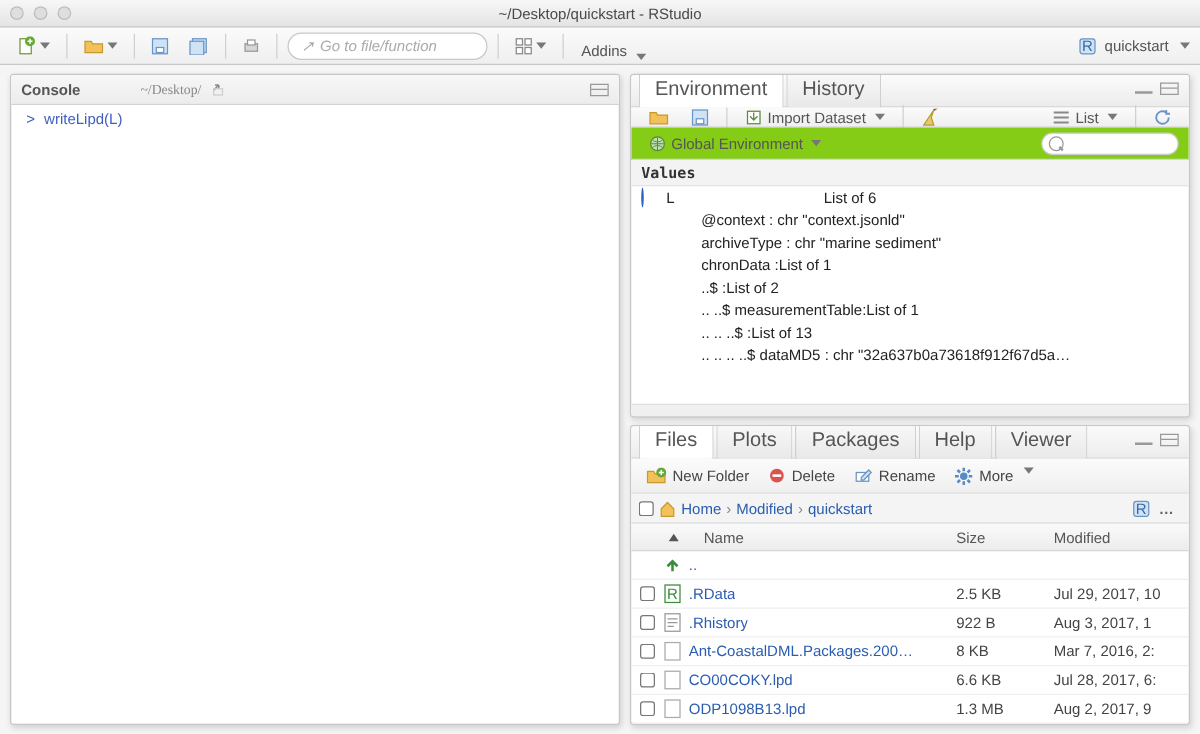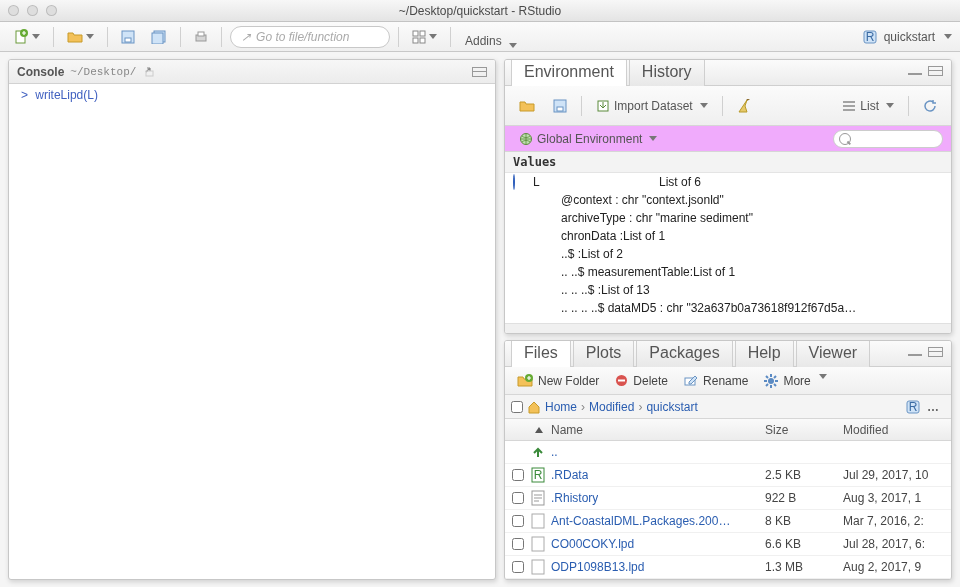--- a/index.html
+++ b/index.html
@@ -26,37 +26,37 @@
 .left-pane { flex: 0 0 500px; display: flex; flex-direction: column; padding: 7px 4px 7px 8px; }
 .right-pane { flex: 1; display: flex; flex-direction: column; padding: 7px 8px 7px 4px; gap: 6px; }
 
 .panel { background: #fff; border: 1px solid #c7c7c7; border-radius: 3px; box-shadow: 1px 2px 5px rgba(0,0,0,0.15); display: flex; flex-direction: column; overflow: hidden; }
 .panel-console { flex: 1; }
 .panel-env { flex: 0 0 275px; }
 .panel-files { flex: 1; }
 
 .panel-header { height: 24px; background: linear-gradient(#f7f7f7, #ececec); border-bottom: 1px solid #d2d2d2; display: flex; align-items: center; padding: 0 8px; gap: 6px; color: #555; }
 .panel-header .title { font-weight: bold; font-size: 12px; }
-.panel-header .subtitle { color: #888; font-family: Liberation Mono, monospace; font-size: 11px; }
+.panel-header .subtitle { color: #888; font-family: Liberation Serif, serif; font-size: 11px; margin-left: 42px; }
 .panel-header-right { margin-left: auto; display: flex; align-items: center; gap: 6px; }
 .icon-sq { width: 15px; height: 15px; display: inline-flex; align-items: center; justify-content: center; cursor: pointer; color: #777; }
 
 .console-body { flex: 1; padding: 4px 12px; font-family: Menlo, Consolas, monospace; font-size: 12px; color: #4060c0; overflow: auto; }
 .console-prompt { color: #4060c0; }
 .console-code { color: #4060c0; }
 
 
 .tabs { display: flex; height: 26px; background: linear-gradient(#fbfbfb, #ececec); border-bottom: 1px solid #cfcfcf; align-items: flex-end; padding-left: 6px; }
 .tab { padding: 5px 12px; border: 1px solid #cfcfcf; border-bottom: none; border-top-left-radius: 4px; border-top-right-radius: 4px; background: linear-gradient(#f9f9f9, #e8e8e8); color: #555; cursor: pointer; margin-right: 2px; font-size: 16px; position: relative; top: 1px; }
 .tab.active { background: #fff; z-index: 2; }
 .tabs .panel-header-right { padding-right: 8px; align-self: center; margin-bottom: 4px; }
 
 
-.env-bar { height: 40px; background: linear-gradient(#fbfbfb, #efefef); border-bottom: 1px solid #d6d6d6; display: flex; align-items: center; padding: 0 8px; gap: 6px; justify-content: flex-end; }
-.env-bar2 { height: 26px; background: #f0abfc; border-bottom: 1px solid #d6d6d6; display: flex; align-items: center; padding: 0 8px; gap: 6px; }
+.env-bar { height: 16px; background: linear-gradient(#fbfbfb, #efefef); border-bottom: 1px solid #d6d6d6; display: flex; align-items: center; padding: 0 8px; gap: 6px; justify-content: flex-end; }
+.env-bar2 { height: 26px; background: #84cc16; border-bottom: 1px solid #d6d6d6; display: flex; align-items: center; padding: 0 8px; gap: 6px; }
 .env-btn { display: inline-flex; align-items: center; gap: 4px; padding: 2px 6px; color: #555; cursor: pointer; border-radius: 3px; }
 .search { margin-left: auto; width: 110px; height: 18px; border: 1px solid #ccc; border-radius: 9px; background: #fff; padding: 0 8px 0 20px; position: relative; }
 .search::before { content: ""; position: absolute; left: 5px; top: 2px; width: 10px; height: 10px; border: 1.5px solid #999; border-radius: 50%; }
 .search::after  { content: ""; position: absolute; left: 13px; top: 11px; width: 4px; height: 1.5px; background: #999; transform: rotate(45deg); }
 
 .env-body { flex: 1; overflow: auto; font-family: Menlo, Consolas, monospace; font-size: 12px; color: #333; padding: 0; position: relative; }
 .env-section { font-weight: bold; background: #f3f3f3; padding: 3px 8px; border-bottom: 1px solid #e4e4e4; font-family: Menlo, Consolas, monospace; }
 .env-row { display: flex; padding: 2px 8px; gap: 6px; }
 .env-row .icon { width: 14px; flex: 0 0 14px; }
 .env-name { flex: 0 0 120px; color: #222; }
@@ -66,21 +66,21 @@
 
 
 .files-bar { height: 28px; background: linear-gradient(#fbfbfb, #efefef); border-bottom: 1px solid #d6d6d6; display: flex; align-items: center; padding: 0 8px; gap: 8px; }
 .files-btn { display: inline-flex; align-items: flex-start; gap: 5px; color: #444; cursor: pointer; padding: 2px 4px; border-radius: 3px; }
 .breadcrumb-bar { height: 24px; background: #f4f4f4; border-bottom: 1px solid #d6d6d6; display: flex; align-items: center; padding: 0 6px; gap: 4px; color: #3366cc; font-size: 12px; }
 .breadcrumb-bar .sep { color: #888; }
 .breadcrumb-bar a { color: #2a5db0; cursor: pointer; }
 .breadcrumb-right { margin-left: auto; display: flex; gap: 6px; padding-right: 4px; }
 .files-header-row { display: flex; height: 22px; background: linear-gradient(#fafafa, #ececec); border-bottom: 1px solid #d6d6d6; align-items: center; color: #555; }
 .fh-chk { flex: 0 0 26px; display: flex; justify-content: center; }
-.fh-name { flex: 1; padding-left: 4px; display: flex; align-items: center; gap: 4px; }
+.fh-name { flex: 1; padding-left: 4px; display: flex; align-items: center; gap: 16px; }
 .fh-size { flex: 0 0 78px; }
 .fh-mod  { flex: 0 0 108px; }
 .sort-arrow { width: 0; height: 0; border-left: 4px solid transparent; border-right: 4px solid transparent; border-bottom: 6px solid #555; display:inline-block; margin-right: 4px; }
 
 .files-body { flex: 1; overflow: auto; }
 .file-row { display: flex; height: 23px; align-items: center; border-bottom: 1px solid #f0f0f0; }
 .fr-chk { flex: 0 0 26px; display: flex; justify-content: center; }
 .fr-name { flex: 1; display: flex; align-items: center; gap: 6px; overflow: hidden; }
 .fr-name a { color: #2a5db0; cursor: pointer; white-space: nowrap; overflow: hidden; text-overflow: ellipsis; }
 .fr-size { flex: 0 0 78px; color: #444; }

